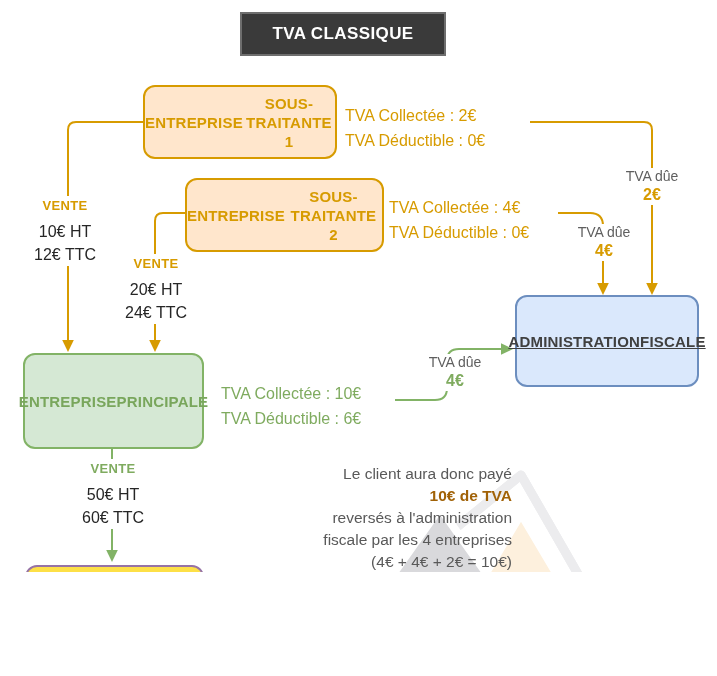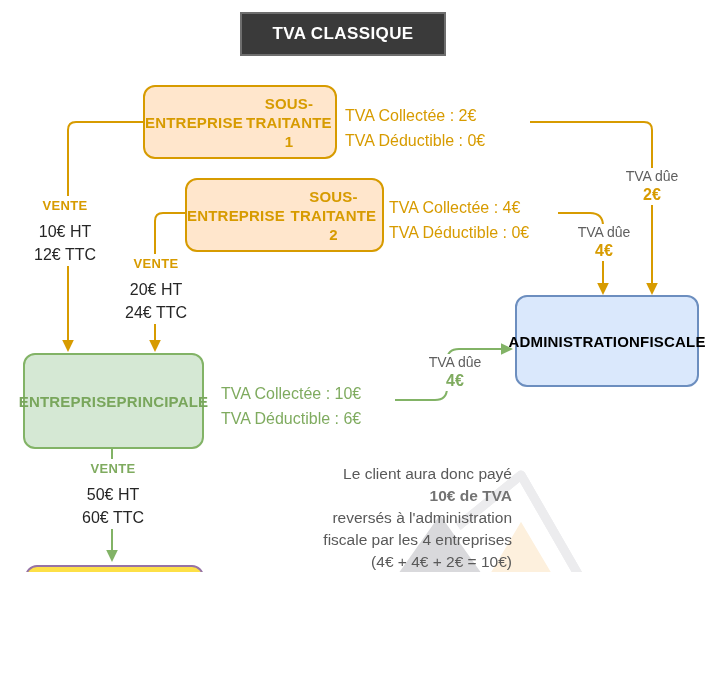--- a/index.html
+++ b/index.html
@@ -9,21 +9,21 @@
   }
   #wires{position:absolute;left:0;top:0;z-index:1;}
   .node{
     position:absolute;z-index:3;border-radius:12px;border:2px solid;
     display:flex;flex-direction:row;align-items:center;justify-content:center;
     font-weight:bold;font-size:15px;line-height:19px;text-align:center;
     letter-spacing:.2px;
   }
   .node.orange{background:#FFE6CC;border-color:#D79B00;color:#D79B00;}
   .node.green {background:#D5E8D4;border-color:#82B366;color:#79A65C;}
-  .node.blue  {background:#DAE8FC;border-color:#6C8EBF;color:#000000;}
+  .node.blue  {background:#DAE8FC;border-color:#6C8EBF;color:#404040;text-decoration:underline;}
   .node.purple{background:#fde047;border-color:#9673A6;color:#9673A6;font-size:16px;}
   .title-box{
     position:absolute;left:240px;top:12px;width:206px;height:44px;z-index:3;
     background:#3A3A3A;border:2px solid #6e6e6e;box-sizing:border-box;
     display:flex;align-items:center;justify-content:center;
     color:#ffffff;font-weight:bold;font-size:17px;letter-spacing:.4px;
   }
   .sale{
     position:absolute;z-index:2;transform:translateX(-50%);
     text-align:center;background:#ffffff;padding:0 3px;
@@ -43,21 +43,21 @@
     text-align:center;background:#ffffff;padding:0 3px;white-space:nowrap;
   }
   .due .due-label{display:block;color:#5F5F5F;font-size:14px;line-height:17px;}
   .due .due-amt{display:block;font-weight:bold;font-size:16px;line-height:20px;}
   .due.orange .due-amt{color:#D79B00;}
   .due.green  .due-amt{color:#7FAB5F;}
   .summary{
     position:absolute;left:268px;top:463px;width:244px;z-index:2;
     text-align:right;color:#595959;font-size:15.5px;line-height:22px;
   }
-  .summary .hl{color:#737373;font-weight:bold;display:block;}
+  .summary .hl{color:#a16207;font-weight:bold;display:block;}
   .summary span{display:block;}
 </style>
 </head>
 <body>
 
 <div id="stage">
 
   <svg id="wires" width="717" height="676" viewBox="0 0 717 676">
 
     <g opacity="1">

